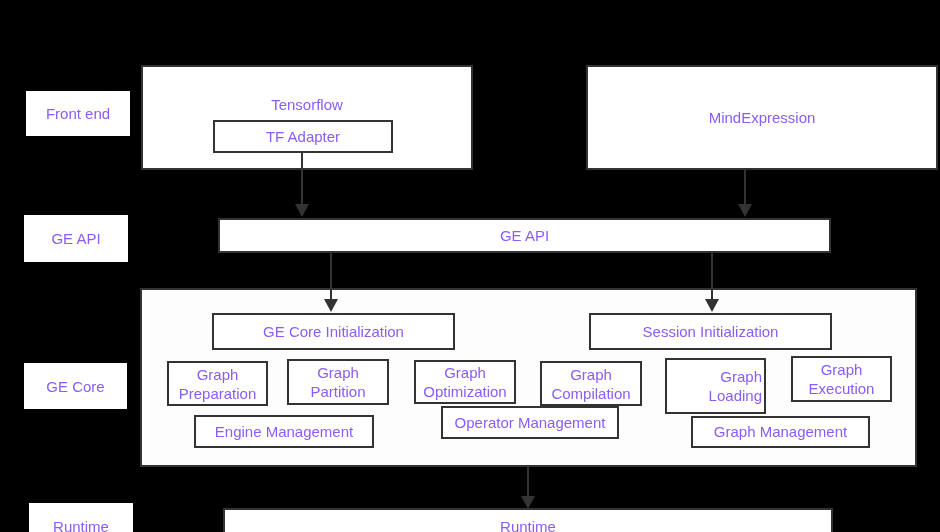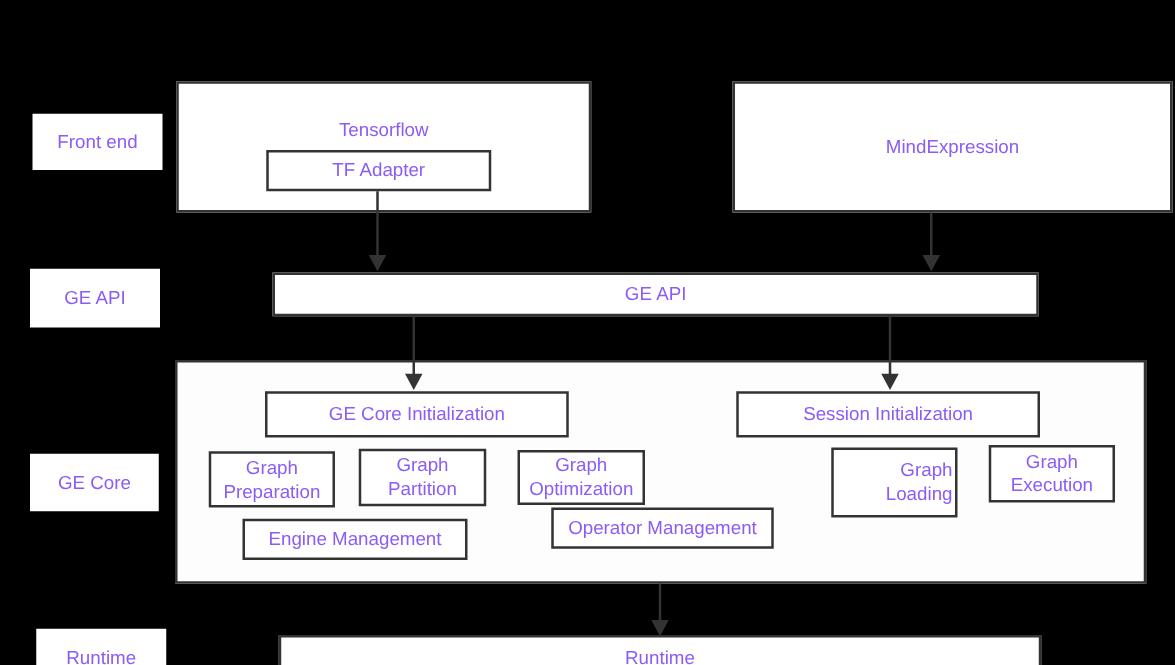--- a/index.html
+++ b/index.html
@@ -79,25 +79,27 @@
 
   <div class="box" id="geapi-bar">GE API</div>
 
   <div class="box" id="gecore-box"></div>
   <div class="box" id="gecore-init">GE Core Initialization</div>
   <div class="box" id="session-init">Session Initialization</div>
 
   <div class="box stagebox" id="stage-0">Graph Preparation</div>
   <div class="box stagebox" id="stage-2">Graph Optimization</div>
   <div class="box stagebox" id="stage-1">Graph Partition</div>
+  <div class="box stagebox" id="stage-3">Graph Compilation</div>
   <div class="box stagebox" id="stage-4">Graph Loading</div>
   <div class="box stagebox" id="stage-5">Graph Execution</div>
 
   <div class="box" id="mgmt-0">Engine Management</div>
   <div class="box" id="mgmt-1">Operator Management</div>
+  <div class="box" id="mgmt-2">Graph Management</div>
 
   <div class="box" id="runtime-bar">Runtime</div>
 
   <div class="arrow" id="arrow-0">
     <div class="stem"></div>
     <div class="head"></div>
   </div>
   <div class="arrow" id="arrow-1">
     <div class="stem"></div>
     <div class="head"></div>

